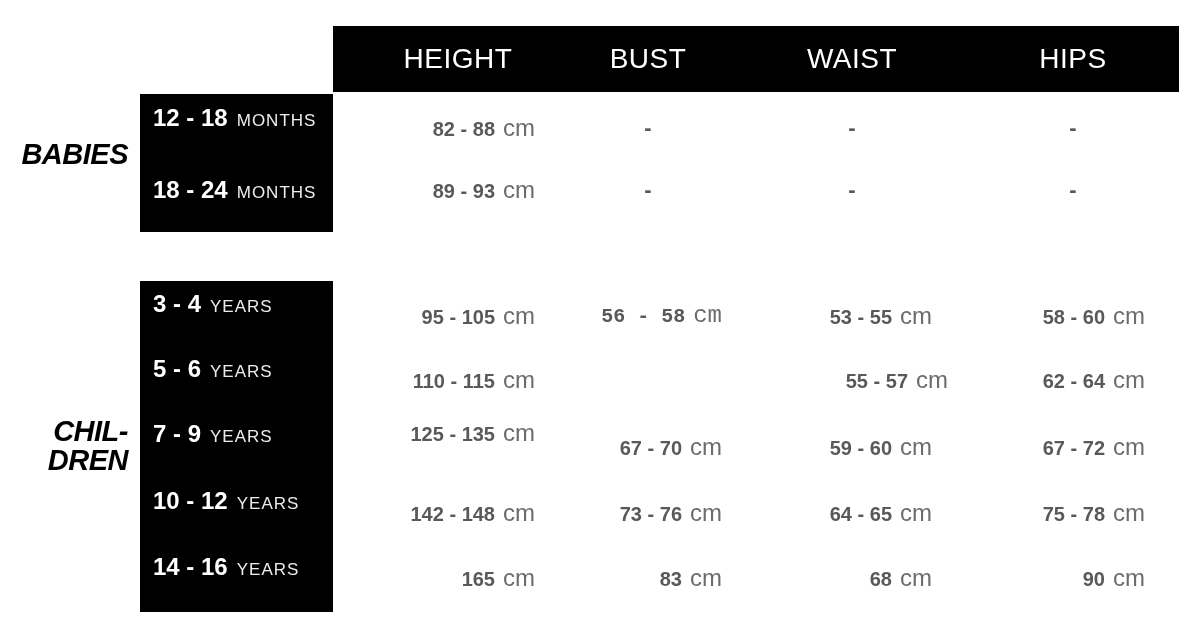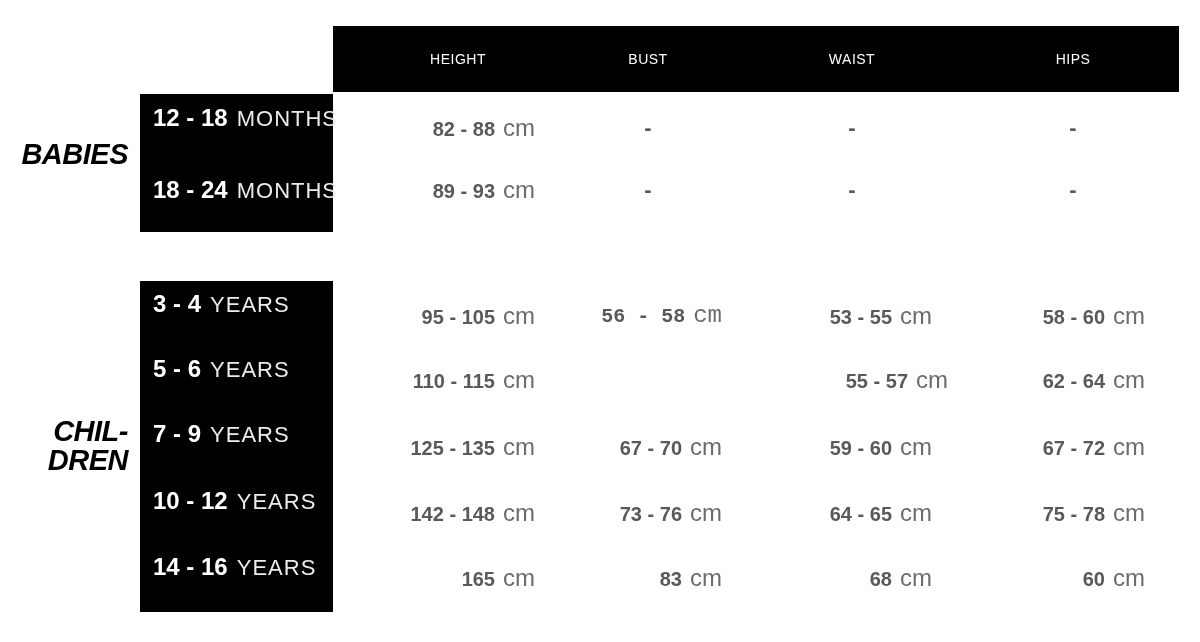--- a/index.html
+++ b/index.html
@@ -4,21 +4,21 @@
 <style>
   html,body { margin:0; padding:0; background:#ffffff; }
   .canvas {
     position:relative; width:1200px; height:642px; background:#ffffff;
     font-family:"Liberation Sans","DejaVu Sans",sans-serif; overflow:hidden;
   }
   
   .header-bar { position:absolute; left:333px; top:26px; width:846px; height:66px; background:#000000; }
   .header-cell {
     position:absolute; top:0; height:66px; line-height:66px;
-    transform:translateX(-50%); color:#ffffff; font-size:14px;
+    transform:translateX(-50%); color:#ffffff; font-size:28px;
     letter-spacing:0.5px; white-space:nowrap; font-weight:400;
   }
   .hc-0 { left:125px; } .hc-1 { left:315px; } .hc-2 { left:519px; } .hc-3 { left:740px; }
 
   
   .age-box { position:absolute; background:#000000; }
   .babies-box   { left:140px; top:94px;  width:193px; height:138px; }
   .children-box { left:140px; top:281px; width:193px; height:331px; }
 
   
@@ -27,21 +27,21 @@
     text-align:right; letter-spacing:-0.5px; white-space:nowrap;
   }
   .section-label .line { display:block; }
   .babies-label   { top:138px; width:128px; font-size:29px; line-height:32px; }
   .children-label { top:417px; width:128px; font-size:29px; line-height:29px; }
 
   
   .rows-layer { position:absolute; left:0; top:0; width:1200px; height:642px; }
   .age-row { position:absolute; left:153px; height:28px; line-height:28px; white-space:nowrap; }
   .age-num  { color:#ffffff; font-weight:bold; font-size:24px; }
-  .age-unit { color:#ececec; font-size:22px; letter-spacing:1px; margin-left:9px; }
+  .age-unit { color:#ececec; font-size:17px; letter-spacing:1px; margin-left:9px; }
 
   
   .cell { position:absolute; height:28px; line-height:28px; white-space:nowrap; }
   .cell .num  { color:#58595b; font-weight:bold; font-size:20px; }
   .cell .unit { color:#6b6c6e; font-size:24px; margin-left:8px; }
   .cell.dash-cell { transform:translateX(-50%); color:#58595b; font-weight:bold; font-size:22px; }
 </style>
 </head>
 <body>
 
@@ -79,29 +79,29 @@
       <div class="age-row" style="top: 290px;"><span class="age-num">3 - 4</span><span class="age-unit">YEARS</span></div>
       <div class="cell" style="top: 302px; right: 665px;"><span class="num">95 - 105</span><span class="unit">cm</span></div>
       <div class="cell" style="top: 302px; right: 478px; font-family: Liberation Mono, monospace;"><span class="num">56 - 58</span><span class="unit">cm</span></div>
       <div class="cell" style="top: 302px; right: 268px;"><span class="num">53 - 55</span><span class="unit">cm</span></div>
       <div class="cell" style="top: 302px; right: 55px;"><span class="num">58 - 60</span><span class="unit">cm</span></div>
       <div class="age-row" style="top: 355px;"><span class="age-num">5 - 6</span><span class="age-unit">YEARS</span></div>
       <div class="cell" style="top: 366px; right: 665px;"><span class="num">110 - 115</span><span class="unit">cm</span></div>
       <div class="cell" style="top: 366px; right: 252px; margin-left: 40px;"><span class="num">55 - 57</span><span class="unit">cm</span></div>
       <div class="cell" style="top: 366px; right: 55px; text-align: right;"><span class="num">62 - 64</span><span class="unit">cm</span></div>
       <div class="age-row" style="top: 420px;"><span class="age-num">7 - 9</span><span class="age-unit">YEARS</span></div>
-      <div class="cell" style="top: 433px; right: 665px;"><span class="num">125 - 135</span><span class="unit">cm</span></div>
+      <div class="cell" style="top: 419px; right: 665px;"><span class="num">125 - 135</span><span class="unit">cm</span></div>
       <div class="cell" style="top: 433px; right: 478px;"><span class="num">67 - 70</span><span class="unit">cm</span></div>
       <div class="cell" style="top: 433px; right: 268px;"><span class="num">59 - 60</span><span class="unit">cm</span></div>
       <div class="cell" style="top: 433px; right: 55px;"><span class="num">67 - 72</span><span class="unit">cm</span></div>
       <div class="age-row" style="top: 487px;"><span class="age-num">10 - 12</span><span class="age-unit">YEARS</span></div>
       <div class="cell" style="top: 499px; right: 665px;"><span class="num">142 - 148</span><span class="unit">cm</span></div>
       <div class="cell" style="top: 499px; right: 478px;"><span class="num">73 - 76</span><span class="unit">cm</span></div>
       <div class="cell" style="top: 499px; right: 268px;"><span class="num">64 - 65</span><span class="unit">cm</span></div>
       <div class="cell" style="top: 499px; right: 55px;"><span class="num">75 - 78</span><span class="unit">cm</span></div>
       <div class="age-row" style="top: 553px;"><span class="age-num">14 - 16</span><span class="age-unit">YEARS</span></div>
       <div class="cell" style="top: 564px; right: 665px;"><span class="num">165</span><span class="unit">cm</span></div>
       <div class="cell" style="top: 564px; right: 478px;"><span class="num">83</span><span class="unit">cm</span></div>
       <div class="cell" style="top: 564px; right: 268px;"><span class="num">68</span><span class="unit">cm</span></div>
-      <div class="cell" style="top: 564px; right: 55px;"><span class="num">60</span><span class="unit">cm</span></div>
+      <div class="cell" style="top: 564px; right: 55px;"><span class="num">90</span><span class="unit">cm</span></div>
     </div>
 
 </div>
 
 </body></html>

